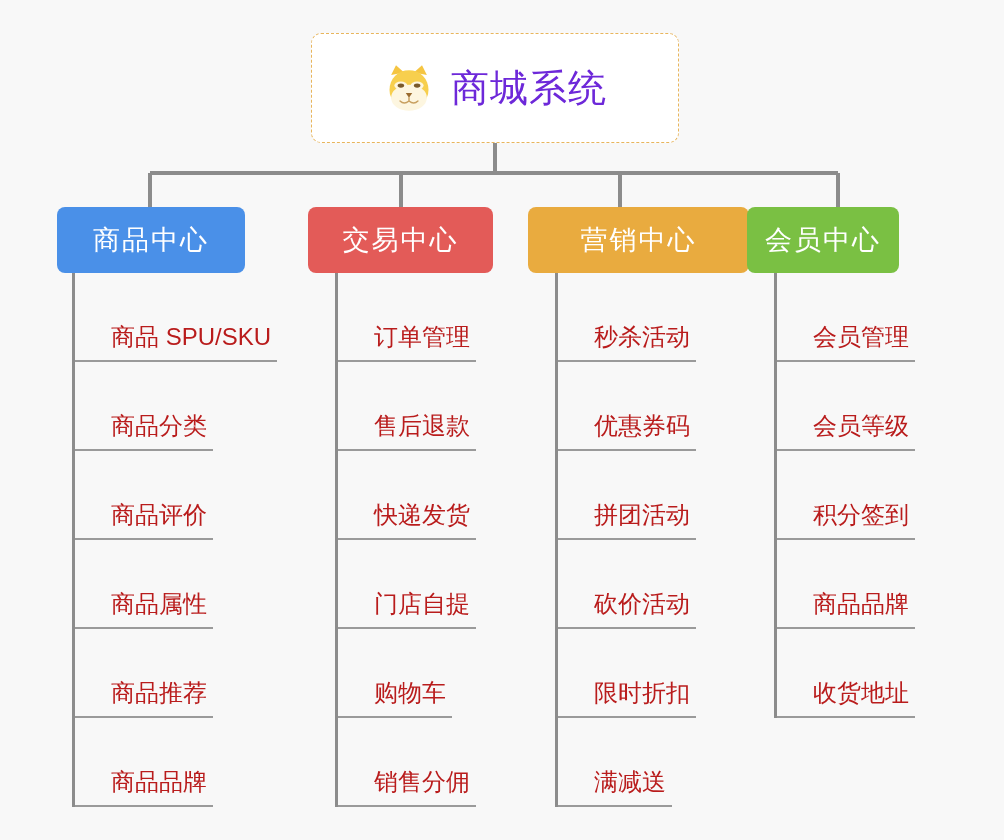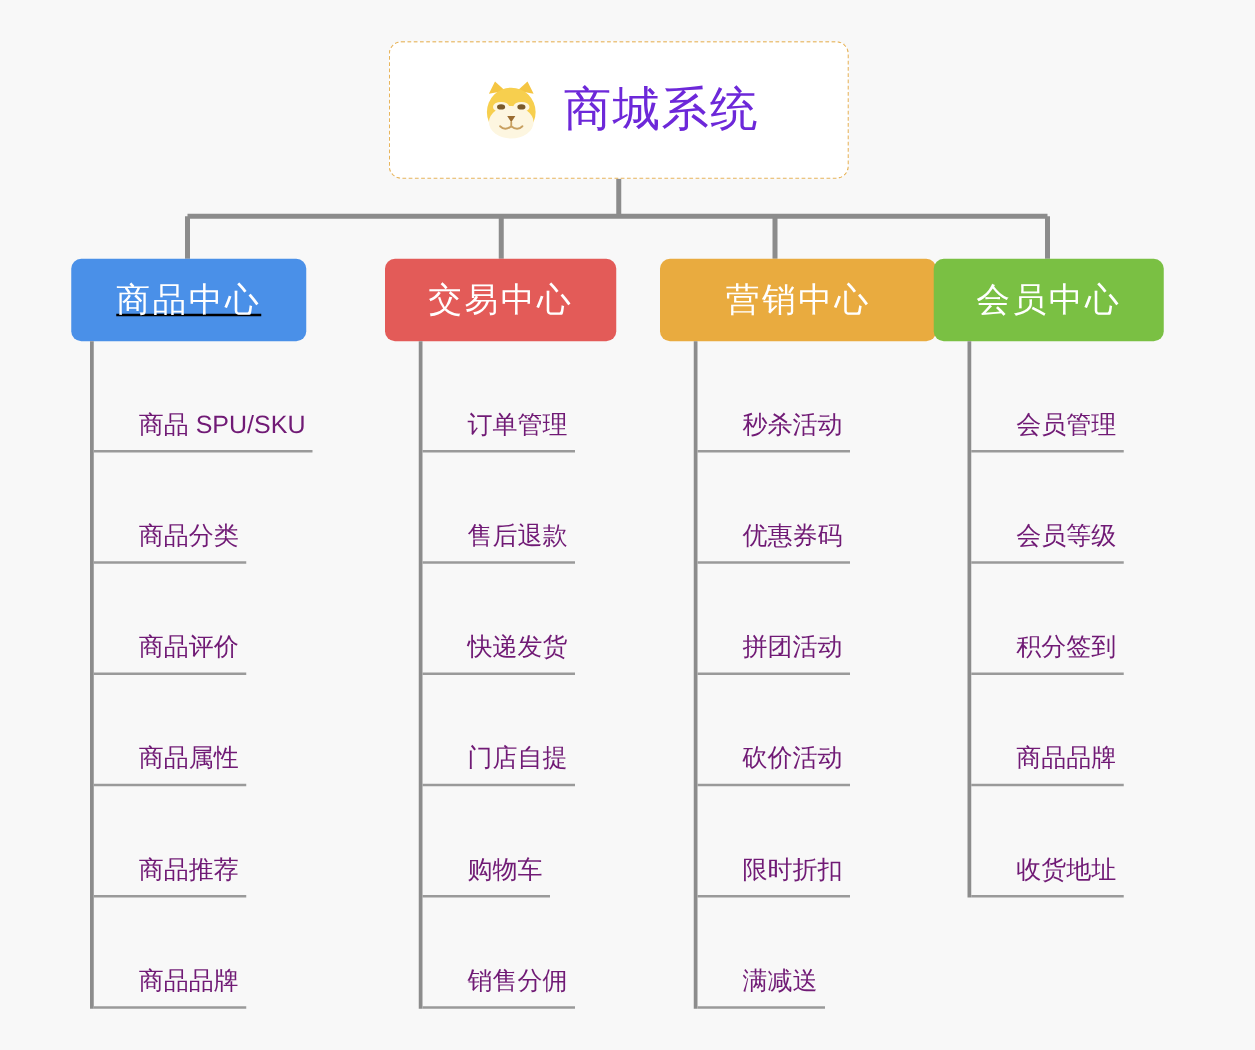--- a/index.html
+++ b/index.html
@@ -69,44 +69,44 @@
     border-radius: 8px;
     display: flex;
     align-items: center;
     justify-content: center;
     color: #ffffff;
     font-size: 27px;
     letter-spacing: 2px;
     white-space: nowrap;
   }
 
-  .col-0 { left: 57px;  width: 188px; text-decoration: underline; }
+  .col-0 { left: 57px;  width: 188px; }
   .col-1 { left: 308px; width: 185px; }
   .col-2 { left: 528px; width: 221px; text-align: right; }
-  .col-3 { left: 747px; width: 184px; }
+  .col-3 { left: 747px; width: 152px; }
 
   
   .leaves {
     position: absolute;
     top: 66px;
     left: 15px;
     border-left: 3px solid #8c8c8c;
     padding-top: 0;
   }
   .col-1 .leaves, .col-2 .leaves, .col-3 .leaves { left: 27px; }
 
   .leaf {
     height: 89px;
     display: flex;
     align-items: flex-end;
     padding-left: 30px;
   }
   .leaf-text {
-    font-size: 20px;
-    color: #701a75;
+    font-size: 24px;
+    color: #b91c1c;
     white-space: nowrap;
     padding: 0 6px 8px 6px;
     border-bottom: 2px solid #9a9a9a;
     margin-left: -30px;
     padding-left: 36px;
     display: block;
     line-height: 1.2;
   }
 </style>
 </head>

